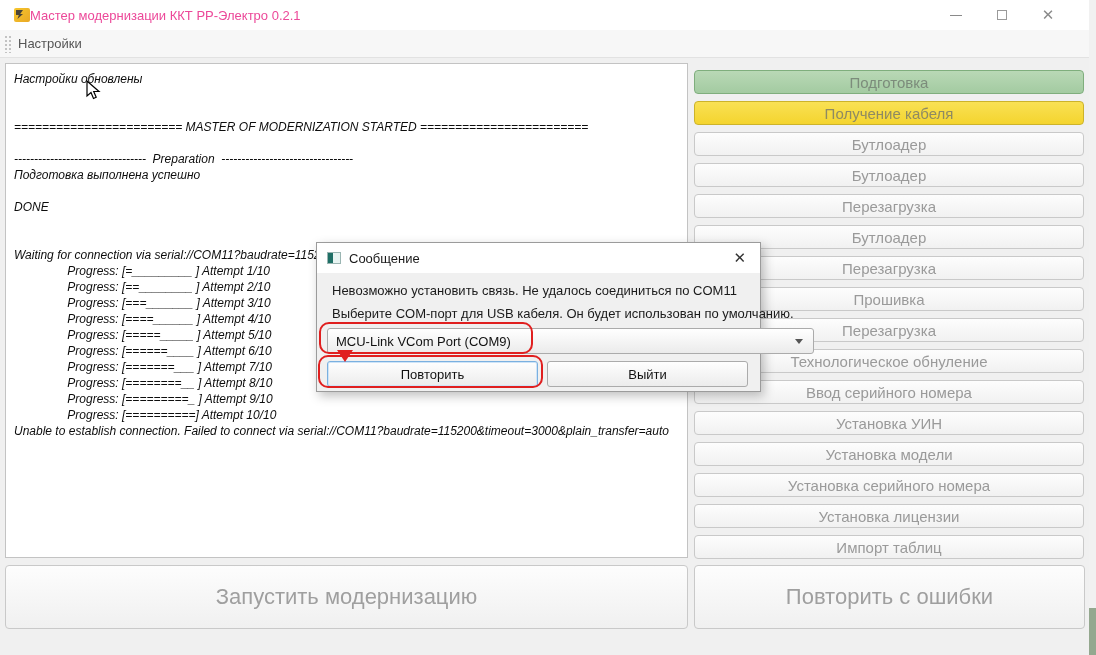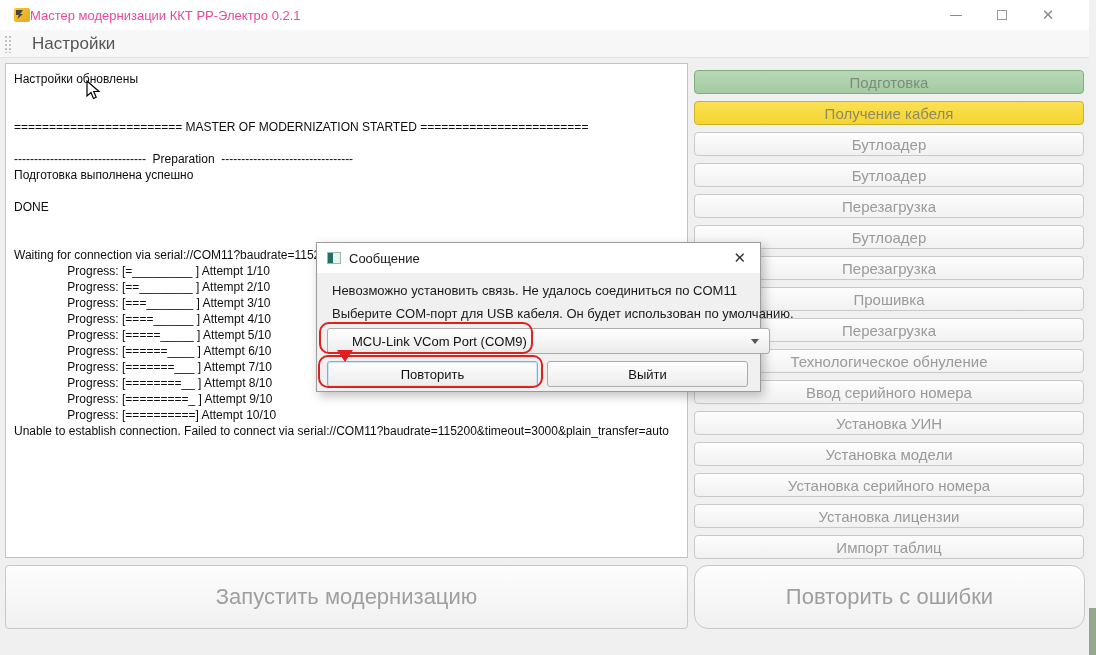--- a/index.html
+++ b/index.html
@@ -33,33 +33,33 @@
   .win-btn .glyph-close { font-size:15px; color:#8a8a8a; }
   
   .menubar {
     position:absolute; left:0; top:30px; width:1089px; height:28px;
     background:#f7f7f7; border-bottom:1px solid #e2e2e2;
     display:flex; align-items:center;
   }
   .menubar-grip { margin-left:4px; width:8px; height:18px;
     background-image:radial-gradient(circle, #c3c3c3 1px, transparent 1.2px);
     background-size:4px 4px; }
-  .menu-item { margin-left:14px; font-size:17px; color:#555; padding:3px 6px; }
+  .menu-item { font-size:13px; color:#555; padding:3px 6px; }
   
   .main-bg { position:absolute; left:0; top:58px; width:1089px; height:597px; background:#f0f0f0; }
   
   .edge-strip { position:absolute; left:1089px; top:0; width:7px; height:655px; background:#f1f1f1; }
   .edge-strip .green { position:absolute; left:0; top:608px; width:7px; height:47px; background:#94a88f; }
   
   .log-panel {
     position:absolute; left:5px; top:63px; width:683px; height:495px;
     background:#ffffff; border:1px solid #c3c3c3;
     padding:7px 8px; overflow:hidden;
   }
-  .log-line { font-size:12px; line-height:16px; color:#0d0d0d; white-space:pre-wrap; }
+  .log-line { font-size:12px; line-height:16px; color:#0d0d0d; white-space:pre-wrap;font-style:italic; }
   
   .steps { position:absolute; left:694px; top:70px; width:390px; }
   .step-btn {
     height:24px; margin-bottom:7px; border-radius:4px;
     border:1px solid #c9c9c9;
     background:linear-gradient(#fdfdfd,#f1f1f1);
     display:flex; align-items:center; justify-content:center;
     font-size:15px; color:#9a9a9a;
   }
   .step-btn.done {
@@ -71,45 +71,45 @@
     border:1px solid #ccb32a; color:#8f8a62;
   }
   
   .big-btn {
     position:absolute; top:565px; height:64px; border-radius:4px;
     border:1px solid #c9c9c9; background:linear-gradient(#fdfdfd,#f0f0f0);
     display:flex; align-items:center; justify-content:center;
     font-size:22px; color:#9f9f9f;
   }
   .big-btn.start { left:5px; width:683px; }
-  .big-btn.retry-from-error { left:694px; width:391px;border-radius:14px; }
+  .big-btn.retry-from-error { left:694px; width:391px; }
   
   .dialog {
     position:absolute; left:316px; top:242px; width:445px; height:150px;
     background:#f0f0f0; border:1px solid #9b9b9b;
     box-shadow:3px 4px 10px rgba(0,0,0,0.25);
   }
   .dialog-titlebar {
     height:30px; background:#ffffff; display:flex; align-items:center; position:relative;
   }
   .dialog-icon { width:14px; height:12px; margin-left:10px; position:relative;
     background:#e8f4f2; border:1px solid #9ab5b2; }
   .dialog-icon::before { content:""; position:absolute; left:0; top:0; width:5px; height:10px; background:#1f6f66; }
   .dialog-title { margin-left:8px; font-size:13px; color:#1a1a1a; }
   .dialog-close { position:absolute; right:14px; top:6px; font-size:15px; color:#333; }
   .dialog-body { position:relative; height:120px; }
   .dlg-msg { position:absolute; left:15px; font-size:13px; color:#1a1a1a; white-space:nowrap; }
   .dlg-msg.l1 { top:10px; }
   .dlg-msg.l2 { top:33px; }
   .combo {
-    position:absolute; left:10px; top:55px; width:443px; height:26px;
+    position:absolute; left:10px; top:55px; width:487px; height:26px;
     background:linear-gradient(#ffffff,#ebebeb);
     border:1px solid #ababab; border-radius:3px;
     display:flex; align-items:center; font-size:13px; color:#111;
-    padding-left:24px;
+    padding-left:8px;
   }
   .combo-arrow { position:absolute; right:10px; top:10px; width:0; height:0;
     border-left:4px solid transparent; border-right:4px solid transparent;
     border-top:5px solid #555; }
   .dlg-btn {
     position:absolute; top:88px; height:26px;
     background:linear-gradient(#fefefe,#ececec);
     border:1px solid #ababab; border-radius:3px;
     display:flex; align-items:center; justify-content:center;
     font-size:13px; color:#111;

